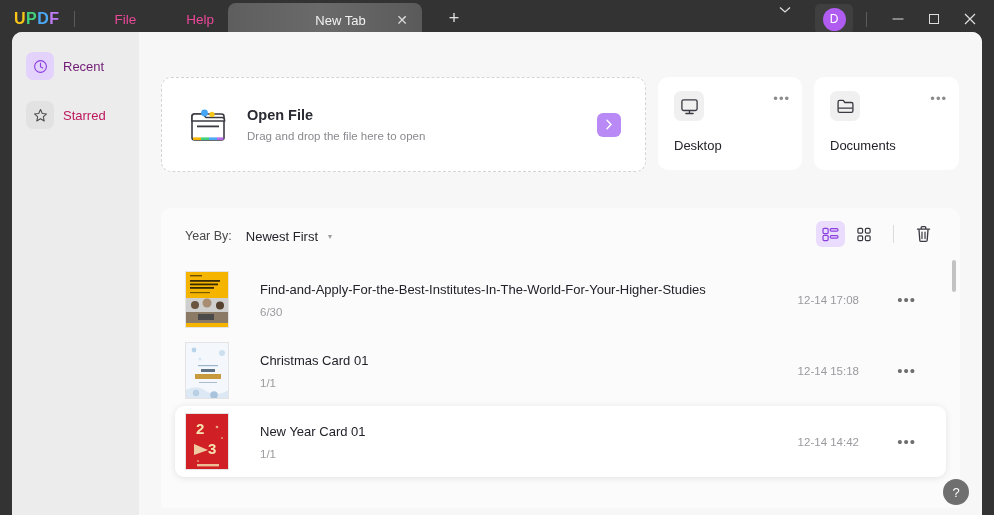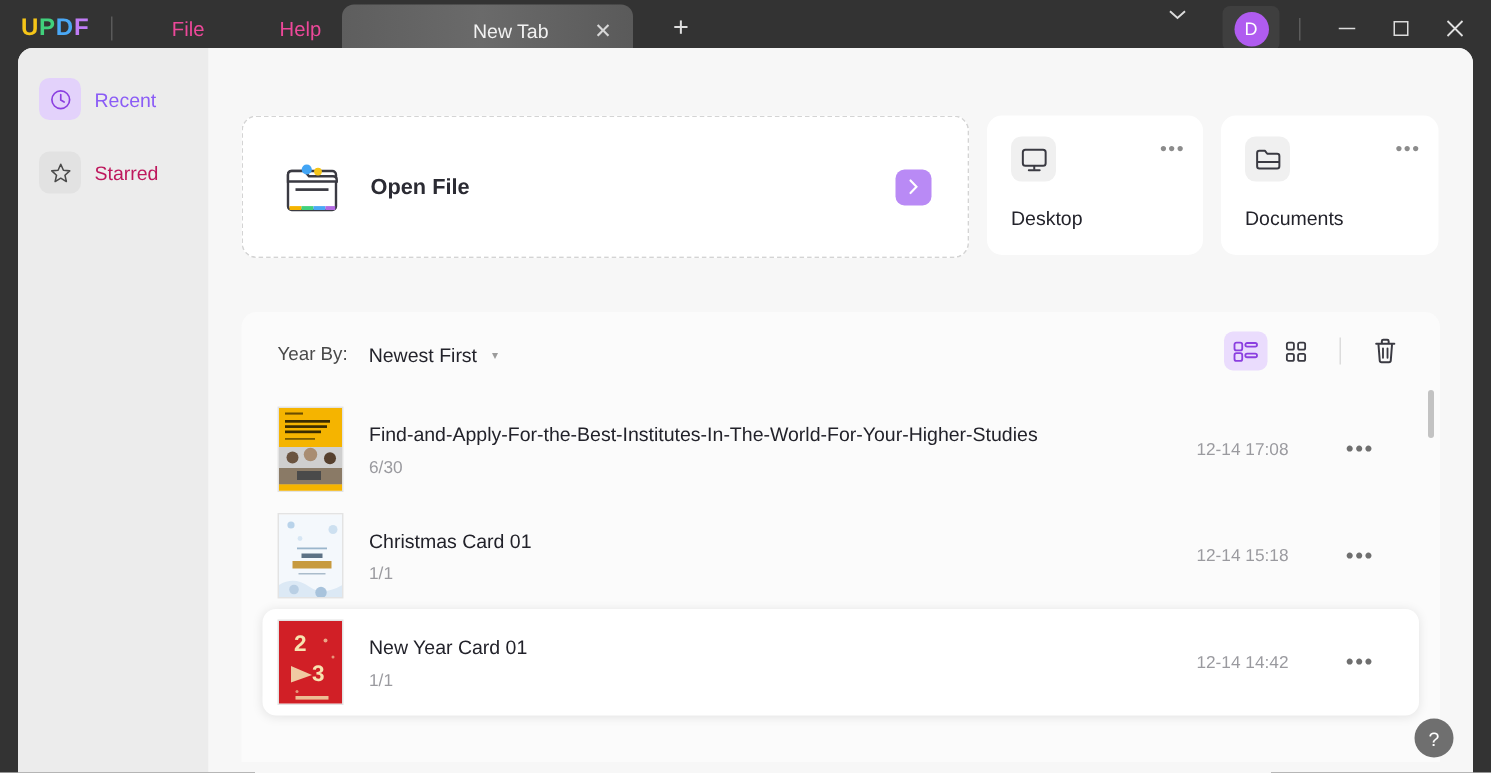--- a/index.html
+++ b/index.html
@@ -111,21 +111,21 @@
     height: 32px; margin: 0 10px 17px 14px;
     cursor: default;
   }
   .side-icon {
     width: 28px; height: 28px; border-radius: 7px;
     display: flex; align-items: center; justify-content: center;
   }
   .side-item.active .side-icon { background: #e3d2fb; }
   .side-item.inactive .side-icon { background: #e2e2e2; }
   .side-label { font-size: 13px; margin-left: 9px; }
-  .side-item.active .side-label { color: #8b5cf6; }
+  .side-item.active .side-label { color: #701a75; }
   .side-item.inactive .side-label { color: #be185d; }
 
   .content {
     flex: 1; height: 100%;
     background: #f7f7f7;
     position: relative;
     padding: 0 22px;
   }
 
   
@@ -207,21 +207,21 @@
     border-radius: 9px;
     box-shadow: 0 1px 7px rgba(0,0,0,0.10);
   }
   .thumb {
     width: 44px; height: 57px;
     border: 1px solid #e3e3e3;
     background: #fff;
     overflow: hidden; position: relative;
     flex: none;
   }
-  .row-text { margin-left: 17px; }
+  .row-text { margin-left: 31px; }
   .row-title { font-size: 13px; color: #22222a; }
   .row-pages { font-size: 11.5px; color: #9a9a9f; margin-top: 9px; }
   .row-date {
     position: absolute; right: 87px;
     font-size: 11.5px; color: #9a9a9f;
   }
   .row-dots {
     position: absolute; right: 30px;
     color: #6f6f6f; font-size: 15px; letter-spacing: 1px;
   }
@@ -325,20 +325,21 @@
             <circle cx="23" cy="8.4" r="2.6" fill="#f5c518"></circle>
             <rect x="8" y="19.5" width="22" height="1.8" fill="#3a3a42"></rect>
             <rect x="4" y="31.4" width="8" height="2.6" fill="#f5b400"></rect>
             <rect x="12" y="31.4" width="8" height="2.6" fill="#41d07c"></rect>
             <rect x="20" y="31.4" width="8" height="2.6" fill="#4aa8f5"></rect>
             <rect x="28" y="31.4" width="6.5" height="2.6" fill="#b36ae2"></rect>
           </svg>
         </div>
         <div class="of-text">
           <div class="of-title">Open File</div>
+          <div class="of-sub">Drag and drop the file here to open</div>
         </div>
         <div class="go-btn">
           <svg width="8" height="11" viewBox="0 0 8 11">
               <path d="M2 1.3 L6 5.5 L2 9.7" stroke="#ffffff" stroke-width="1.4" fill="none" stroke-linecap="round"></path>
             </svg>
         </div>
       </div>
 
       <div class="mini-card">
         <div class="mc-icon">

